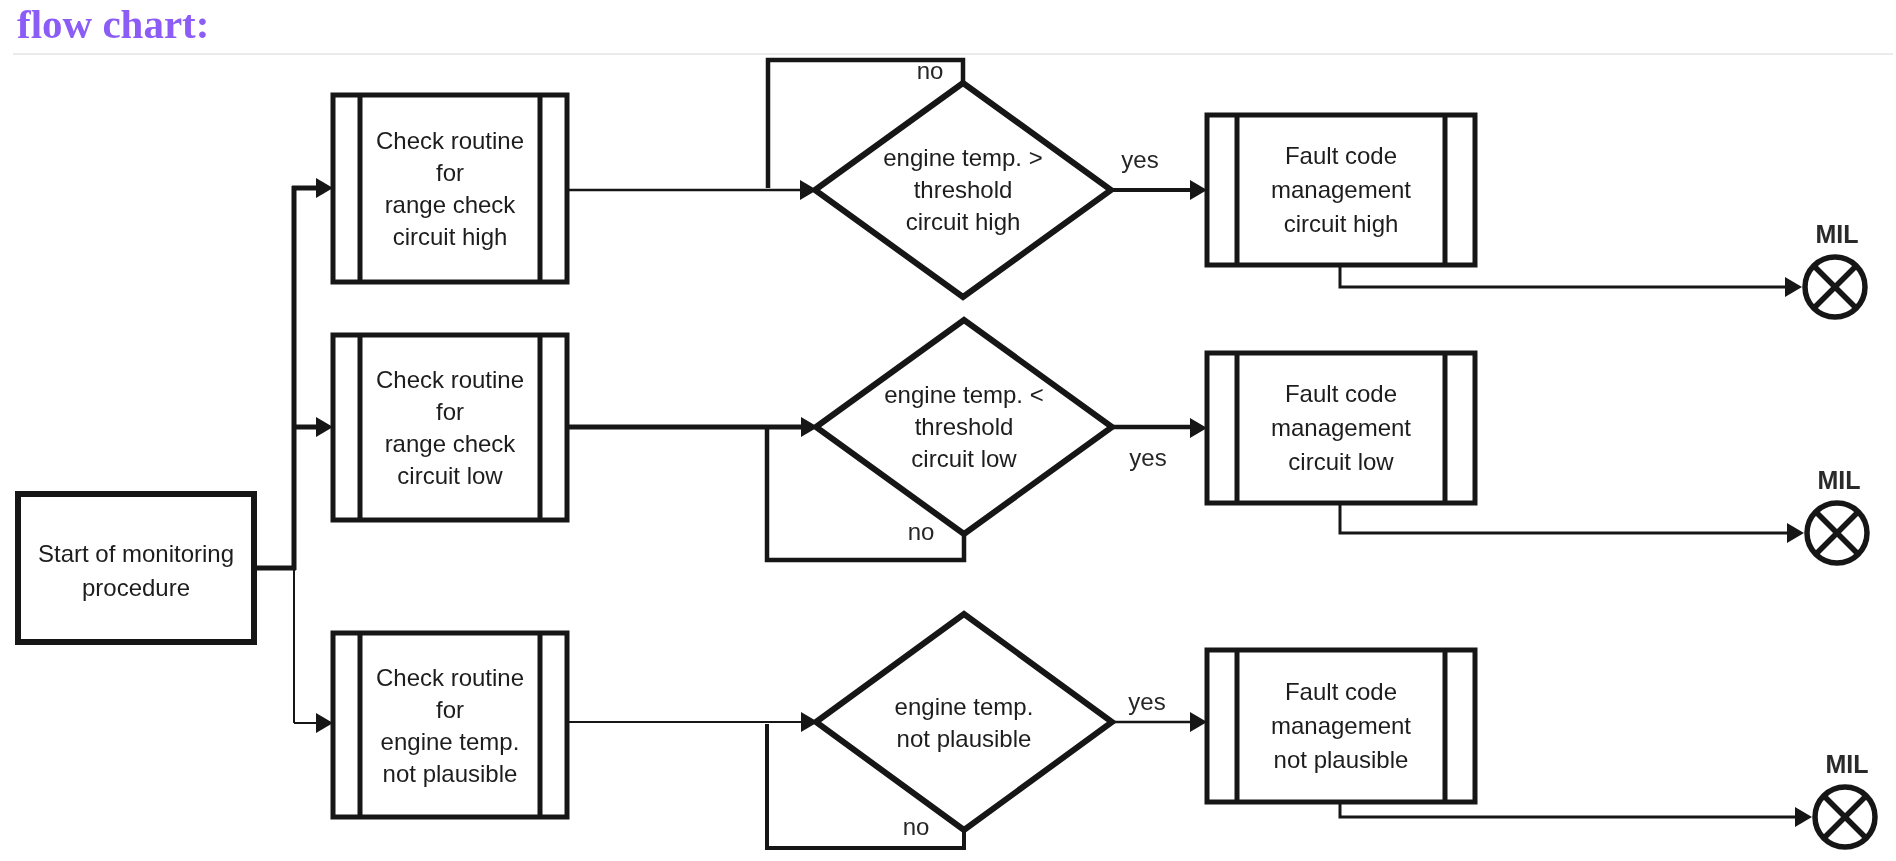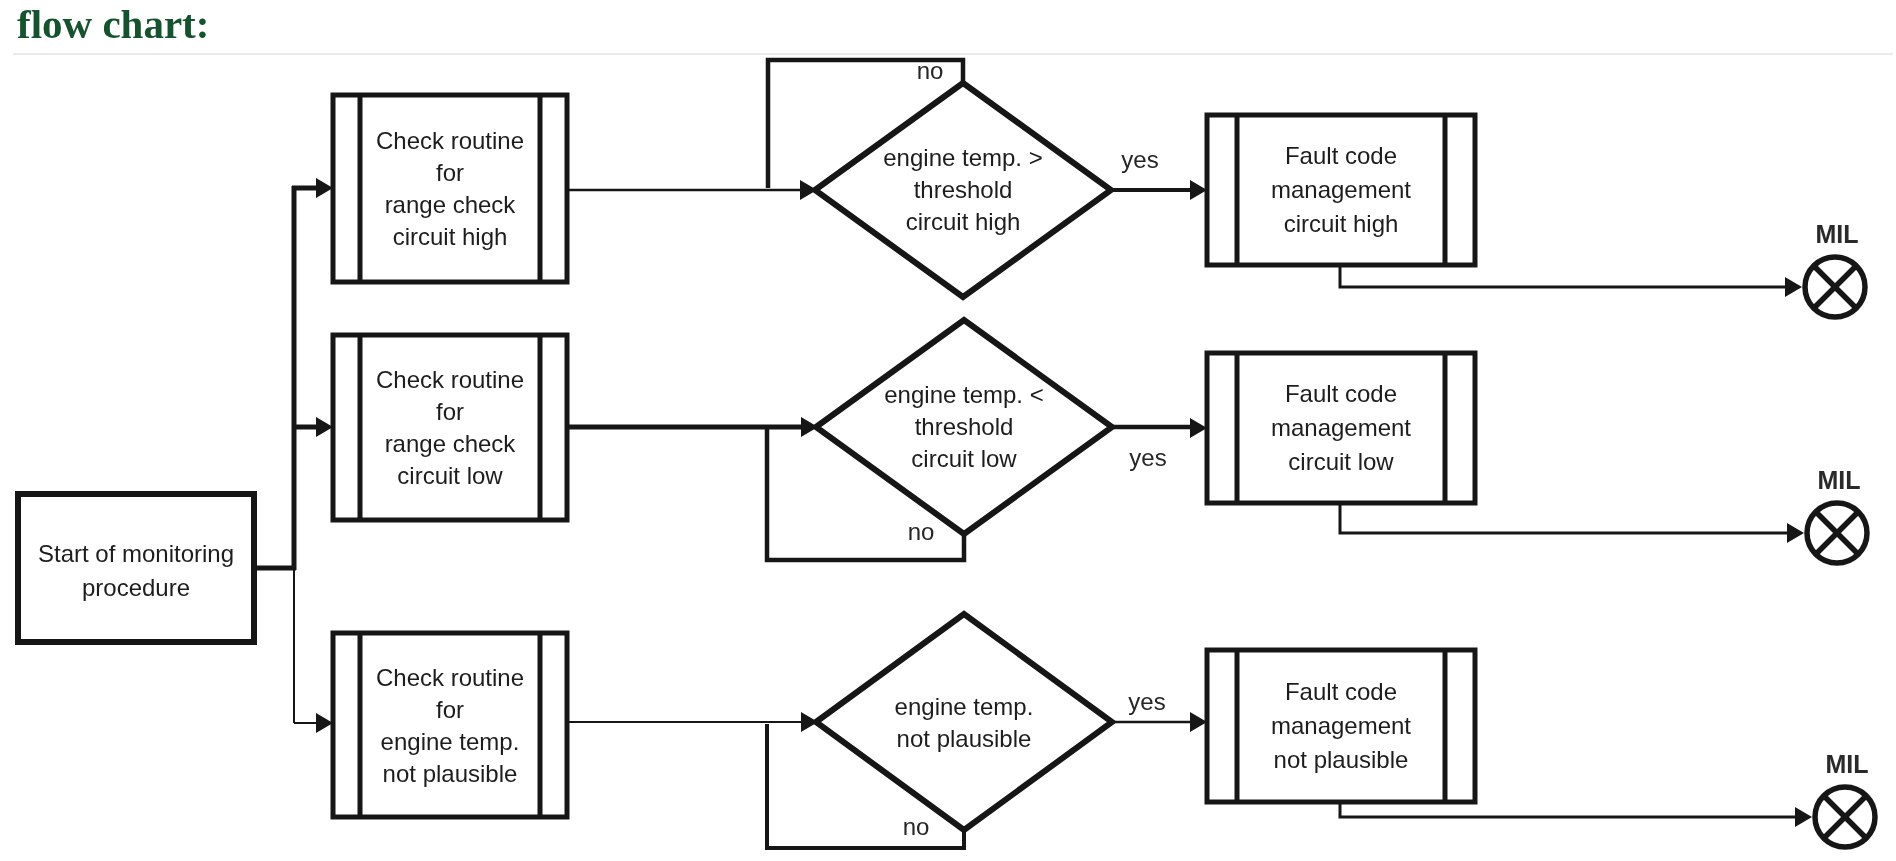--- a/index.html
+++ b/index.html
@@ -1,20 +1,20 @@
 <!DOCTYPE html>
 <html><head>
 <meta charset="utf-8">
 <style>
   html,body{margin:0;padding:0;background:#ffffff;}
   body{width:1896px;height:861px;position:relative;overflow:hidden;
        font-family:"Liberation Sans",sans-serif;}
   .page-title{position:absolute;left:17px;top:0px;
       font-family:"Liberation Serif",serif;font-weight:bold;
-      font-size:41px;color:#14532d;letter-spacing:0px;}
+      font-size:41px;color:#8b5cf6;letter-spacing:0px;}
   svg{position:absolute;left:0;top:0;}
   .shape{fill:#ffffff;stroke:#161616;}
   .bar{stroke:#161616;}
   .flow{stroke:#161616;fill:none;}
   .arrow{fill:#161616;stroke:none;}
   .faint{stroke:#d6d6d6;stroke-width:1;}
   text{fill:#1d1d1d;text-anchor:middle;}
   .node-t{font:24px "Liberation Sans",sans-serif;}
   .lbl{font:24px "Liberation Sans",sans-serif;fill:#262626;}
   .mil-t{font:bold 25px "Liberation Sans",sans-serif;fill:#2a2a2a;}

